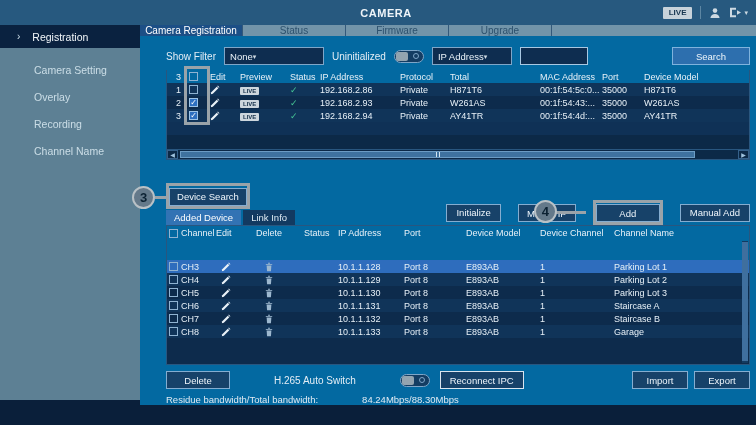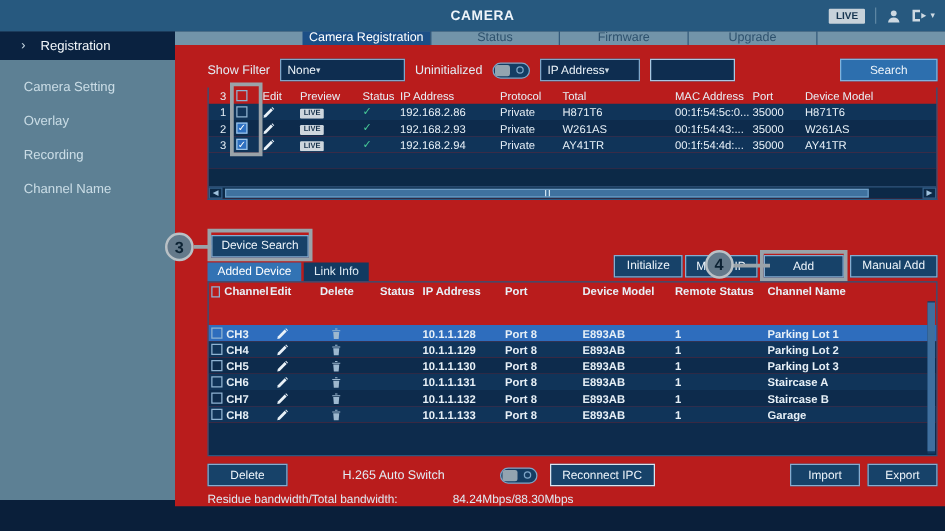--- a/index.html
+++ b/index.html
@@ -14,28 +14,28 @@
   .live-btn { background:#c7d2da; color:#16354f; font-size:8px; font-weight:bold; padding:2px 6px; border-radius:1px; line-height:1; cursor:pointer; }
   .tb-divider { width:1px; height:13px; background:#5d86a3; }
   .tb-icon { display:flex; align-items:center; gap:2px; cursor:pointer; }
   .caret { font-size:7px; color:#cdd9e2; line-height:1; }
 
   
   .frame { display:flex; height:375px; }
   .sidebar { width:140px; background:#5d8094; }
   .side-active { height:23px; background:#0a2240; display:flex; align-items:center; gap:12px; padding-left:17px; font-size:10.5px; color:#f2f7fa; cursor:pointer; }
   .side-arrow { font-size:10px; color:#cfe0ea; }
-  .side-item { height:27px; line-height:27px; padding-left:19px; font-size:10.5px; color:rgba(226,240,248,.82); cursor:pointer; }
+  .side-item { height:27px; line-height:27px; padding-left:34px; font-size:10.5px; color:rgba(226,240,248,.82); cursor:pointer; }
   .side-group { padding-top:9px; }
 
   .main { width:616px; display:flex; flex-direction:column; }
-  .tabbar { height:25px; background:#7294a9; display:flex;justify-content:center; }
+  .tabbar { height:25px; background:#7294a9; display:flex; }
   .tab { width:103px; display:flex; align-items:center; justify-content:center; font-size:10px; color:#2d516d; border-right:1px solid #33597a; cursor:pointer; }
   .tab.active { background:#1c4f86; color:#ffffff; }
-  .content { position:relative; height:402px; background:#b91c1c; padding:10px 6px 0 26px; overflow:visible; }
+  .content { position:relative; height:402px; background:#0369a1; padding:10px 6px 0 26px; overflow:visible; }
 
   
   .filter-row { display:flex; align-items:center; gap:8px; height:20px; }
   .lbl { font-size:10px; color:#e3edf5; white-space:nowrap; }
   .select { display:flex; align-items:center; justify-content:flex-start; background:#0e2d50; border:1px solid #7fa6c8; height:18px; padding:0 5px; font-size:9.5px; color:#eaf2f8; cursor:pointer; }
   .sel-none { width:100px; }
   .sel-ip { width:80px; }
   .tinput { width:68px; height:18px; background:#0e2d50; border:1px solid #a9c8e2; color:#eaf2f8; font-size:9.5px; padding:0 4px; }
   .toggle { width:30px; height:13px; border:1px solid #7fa6c8; border-radius:7px; background:#143d63; position:relative; cursor:pointer; }
   .toggle .knob { position:absolute; left:1px; top:1px; width:12px; height:9px; border-radius:2px; background:#93a4b0; }
@@ -64,33 +64,33 @@
   .hs-thumb { position:absolute; left:2px; top:1px; bottom:1px; width:92%; background:#3f729f; border:1px solid #6c9cc4; display:flex; align-items:center; justify-content:center; gap:2px; cursor:grab; }
   .hs-grip { width:1px; height:5px; background:#cfe2ef; }
 
   
   .action-row { margin-top:24px; display:flex; align-items:center; justify-content:space-between; height:24px; position:relative; }
   .ann-box { border:3px solid #9aa3a9; }
   .ds-wrap { position:relative; display:inline-block; }
   .ann-circle { width:23px; height:23px; border-radius:50%; background:#64798a; border:2px solid #b9c1c6; color:#0c2233; font-size:13px; font-weight:bold; display:flex; align-items:center; justify-content:center; }
   .circle3 { position:absolute; left:-37px; top:0px; }
   .line3 { position:absolute; left:-14px; top:10px; width:14px; height:3px; background:#9aa3a9; }
-  .right-actions { display:flex; gap:2px; align-items:center;margin-top:33px; }
+  .right-actions { display:flex; gap:17px; align-items:center;margin-top:33px; }
   .modify-wrap { position:relative; }
   .circle4 { position:absolute; left:16px; top:-3px; z-index:3; }
   .line4 { position:absolute; left:36px; top:8px; width:32px; height:3px; background:#9aa3a9; z-index:2; }
 
   
   .sub-tabs { margin-top:2px; display:flex; gap:2px; height:15px; }
   .sub-tab { padding:0 8px; display:flex; align-items:center; font-size:9.5px; cursor:pointer; }
   .sub-tab.active { background:#3273b4; color:#fff; }
   .sub-tab.idle { background:#123a61; color:#dcearf2; color:#dce9f2; }
 
   .added-block { border:1px solid #29567f; position:relative; }
-  .agrid { display:grid; grid-template-columns:48px 40px 48px 34px 66px 62px 74px 74px 1fr; align-items:center; height:13px; font-size:9px;font-weight:bold; }
+  .agrid { display:grid; grid-template-columns:48px 40px 48px 34px 66px 62px 74px 74px 1fr; align-items:center; height:13px; font-size:9px; }
   .agrid.hdr { height:14px; color:#e8f1f8; }
   .chan-cell { display:flex; align-items:center; gap:3px; padding-left:2px; white-space:nowrap; }
   .row-selected { background:#2e6dbd;margin-top:20px; }
   .afill { height:26px; background:#0d2b4c; }
   .vscroll { position:absolute; right:1px; top:15px; bottom:1px; width:6px; background:#123push; background:#123least; background:#123a61; }
   .vs-thumb { position:absolute; left:0; right:0; top:1px; bottom:2px; background:#3f6f9e; cursor:grab; }
 
   
   .foot-row { margin-top:6px; display:flex; align-items:center; gap:10px; }
   .foot-row .gap { width:24px; }
@@ -290,21 +290,21 @@
               <span class="chan-cell">
                 <span class="cb"></span>
                 <span>Channel</span>
               </span>
               <span class="cell">Edit</span>
               <span class="cell">Delete</span>
               <span class="cell">Status</span>
               <span class="cell">IP Address</span>
               <span class="cell">Port</span>
               <span class="cell">Device Model</span>
-              <span class="cell">Remote Status</span>
+              <span class="cell">Device Channel</span>
               <span class="cell">Channel Name</span>
             </div>
           <div id="add-rows">
               <div class="agrid row-selected">
                 <span class="chan-cell">
                   <span class="cb"></span>
                   <span>CH3</span>
                 </span>
                 <span class="cell" style="padding-left: 6px;">
                   <svg width="10" height="10" viewBox="0 0 12 12">

